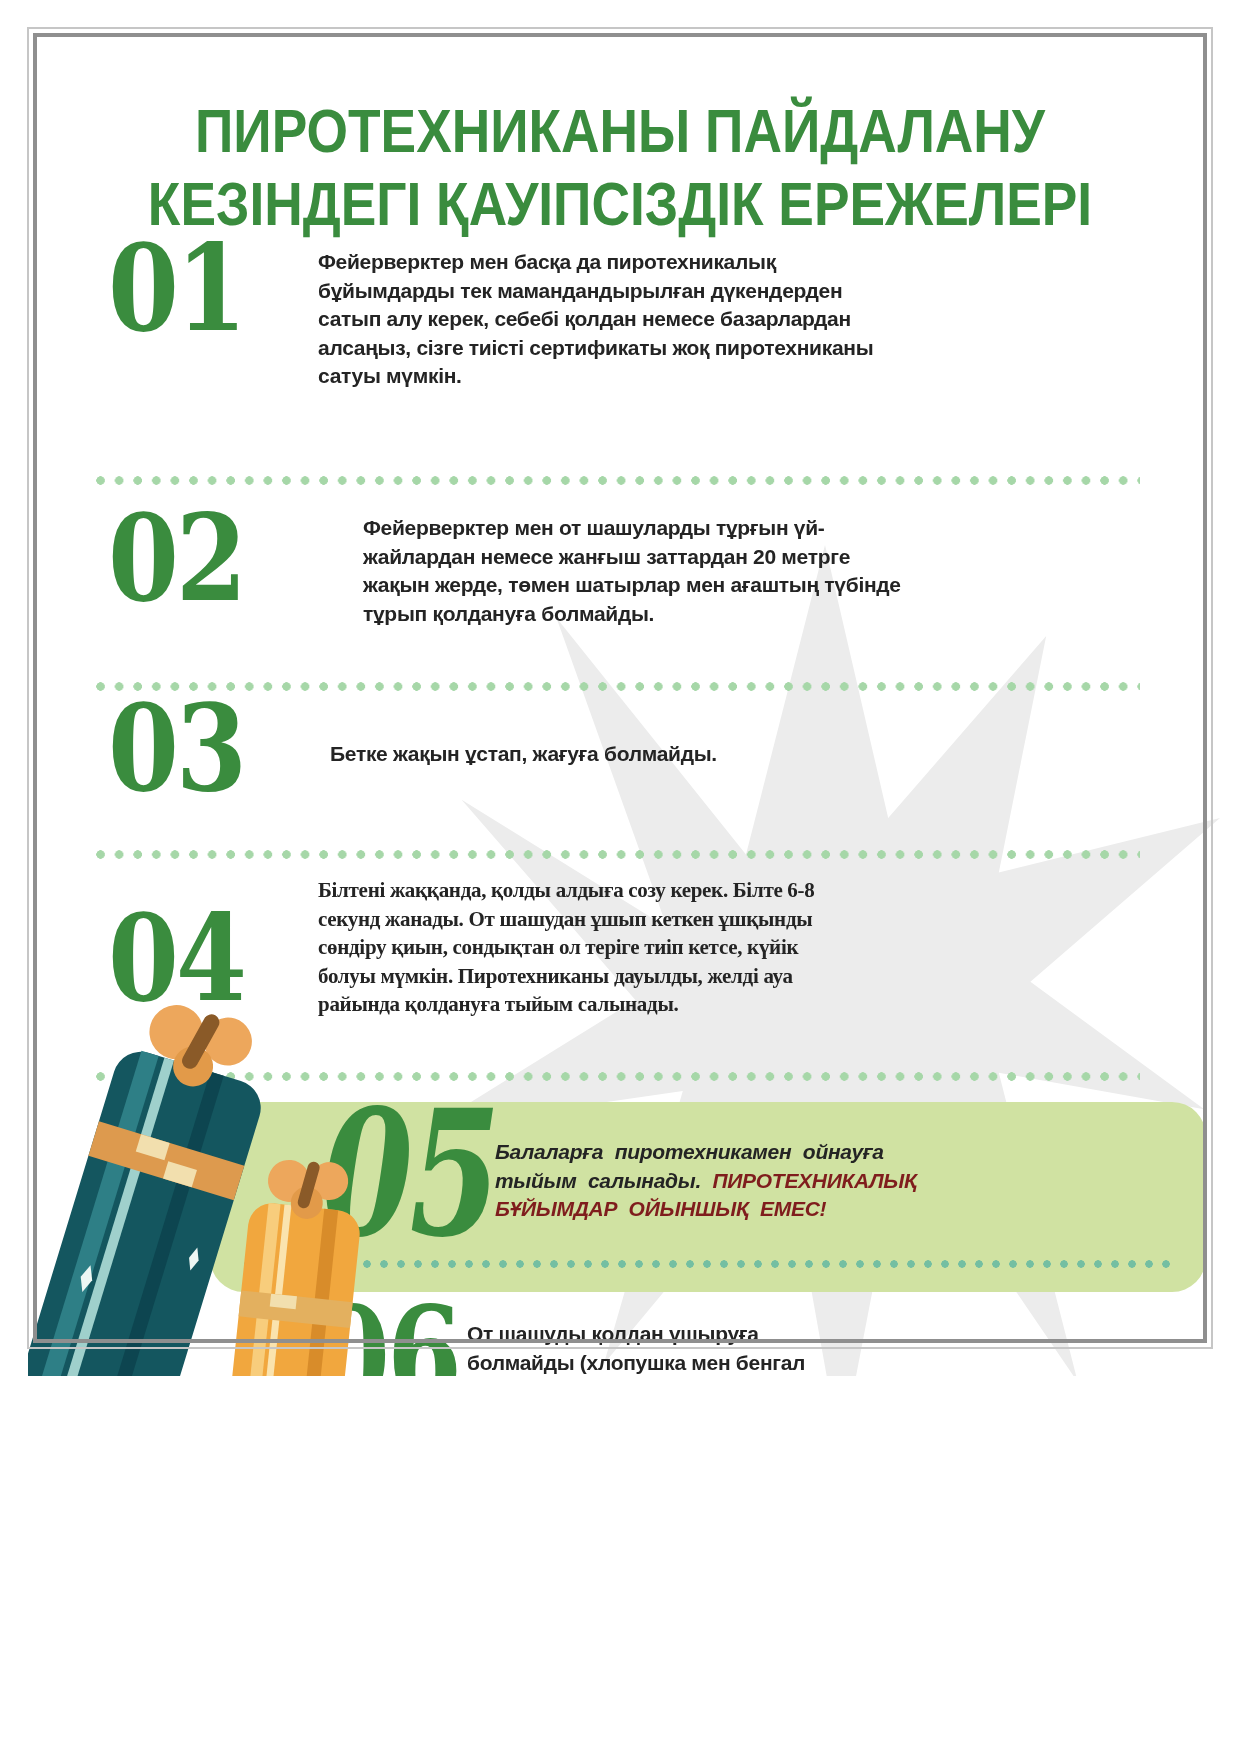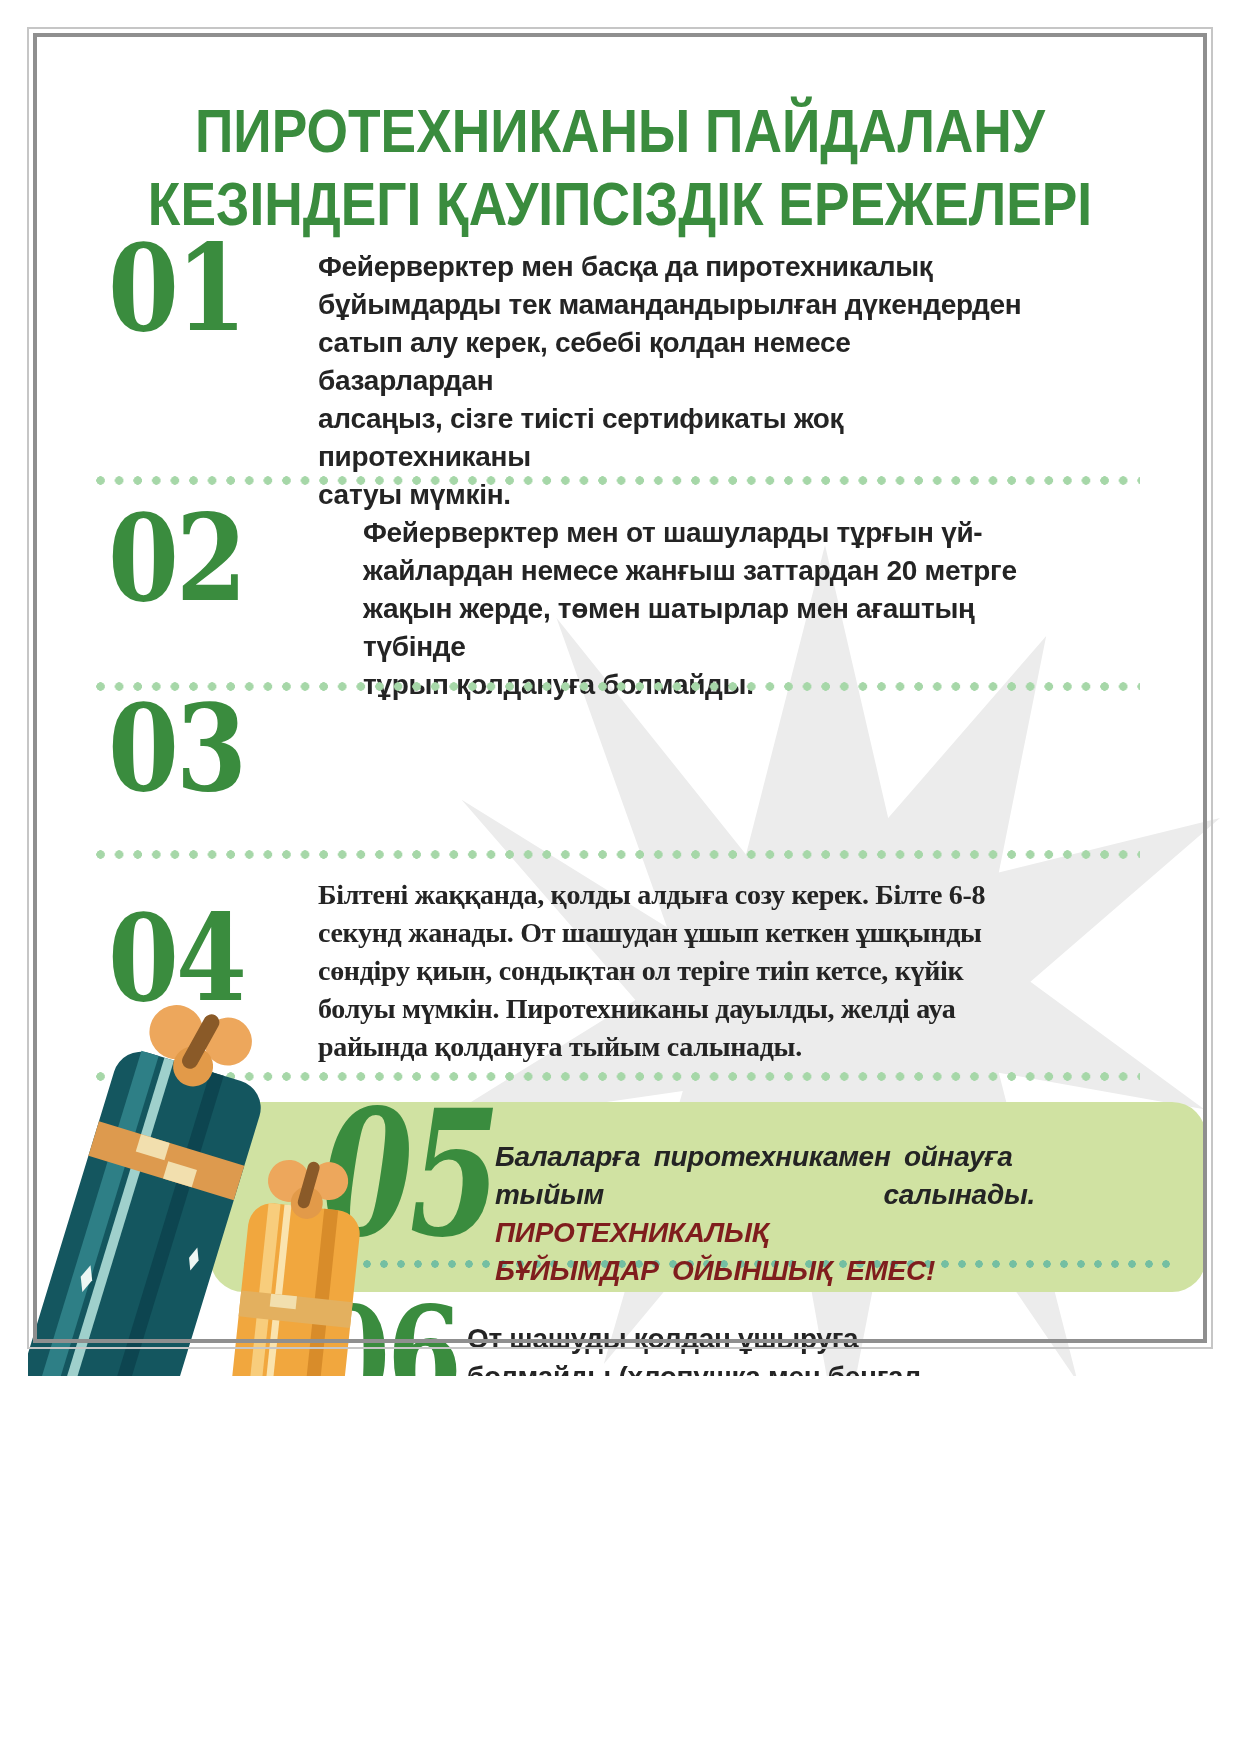--- a/index.html
+++ b/index.html
@@ -12,21 +12,21 @@
   .watermark{position:absolute;left:430px;top:545px;width:790px;height:910px;background:#ececec;z-index:0;
     clip-path:polygon(50% 0%,58% 30%,78% 10%,72% 36%,100% 30%,76% 48%,98% 62%,72% 58%,82% 92%,60% 64%,52% 100%,45% 66%,22% 90%,32% 60%,0% 64%,26% 50%,4% 28%,30% 42%,16% 8%,40% 34%);}
   
   .title{position:absolute;left:0;top:52px;width:100%;text-align:center;z-index:2;
     color:#3a8c3e;font-weight:700;font-size:62px;line-height:1.18;letter-spacing:0;
     transform:scaleX(.86);transform-origin:50% 0;}
   
   .rule-num{position:absolute;z-index:2;color:#3a8c3e;font-family:"DejaVu Serif",serif;font-weight:700;
     line-height:1;transform:scaleX(.85);transform-origin:left top;letter-spacing:-0.03em;}
   
-  .rule-text{position:absolute;z-index:2;color:#242424;font-weight:700;font-size:28px;line-height:1.36;
+  .rule-text{position:absolute;z-index:2;color:#242424;font-weight:700;font-size:21px;line-height:1.36;
     letter-spacing:-0.3px;white-space:pre-line;}
   .rule-text .hl{color:#7f1d1d;}
   
   .dots{position:absolute;left:96px;width:1044px;height:9px;z-index:2;
     background-image:radial-gradient(circle 4px at 4.5px 4.5px,#a6d7a8 4px,transparent 4.5px);
     background-size:18.6px 9px;background-repeat:repeat-x;}
   
   .band{position:absolute;left:210px;top:1102px;width:996px;height:190px;background:#d0e2a2;
     border-radius:34px;z-index:1;font-style:italic;}
   .band .rule-num{top:-16px;left:112px;font-size:175px;transform:scaleX(.75);}
@@ -61,20 +61,21 @@
   <div class="dots" style="top:476px;"></div>
 
   <div class="rule-num" style="left:108px;top:498px;font-size:120px;">02</div>
   <div class="rule-text" style="left:318px;top:514px;width:712px;margin-left:45px;">Фейерверктер мен от шашуларды тұрғын үй-
 жайлардан немесе жанғыш заттардан 20 метрге
 жақын жерде, төмен шатырлар мен ағаштың түбінде
 тұрып қолдануға болмайды.</div>
   <div class="dots" style="top:682px;"></div>
 
   <div class="rule-num" style="left:108px;top:688px;font-size:120px;">03</div>
+  <div class="rule-text" style="left:330px;top:740px;width:712px;">Бетке жақын ұстап, жағуға болмайды.</div>
   <div class="dots" style="top:850px;"></div>
 
   <div class="rule-num" style="left:108px;top:898px;font-size:120px;">04</div>
   <div class="rule-text" style="left:318px;top:876px;width:712px;font-family:Liberation Serif, serif;">Білтені жаққанда, қолды алдыға созу керек. Білте 6-8
 секунд жанады. От шашудан ұшып кеткен ұшқынды
 сөндіру қиын, сондықтан ол теріге тиіп кетсе, күйік
 болуы мүмкін. Пиротехниканы дауылды, желді ауа
 райында қолдануға тыйым салынады.</div>
   <div class="dots" style="top:1072px;"></div>
 

